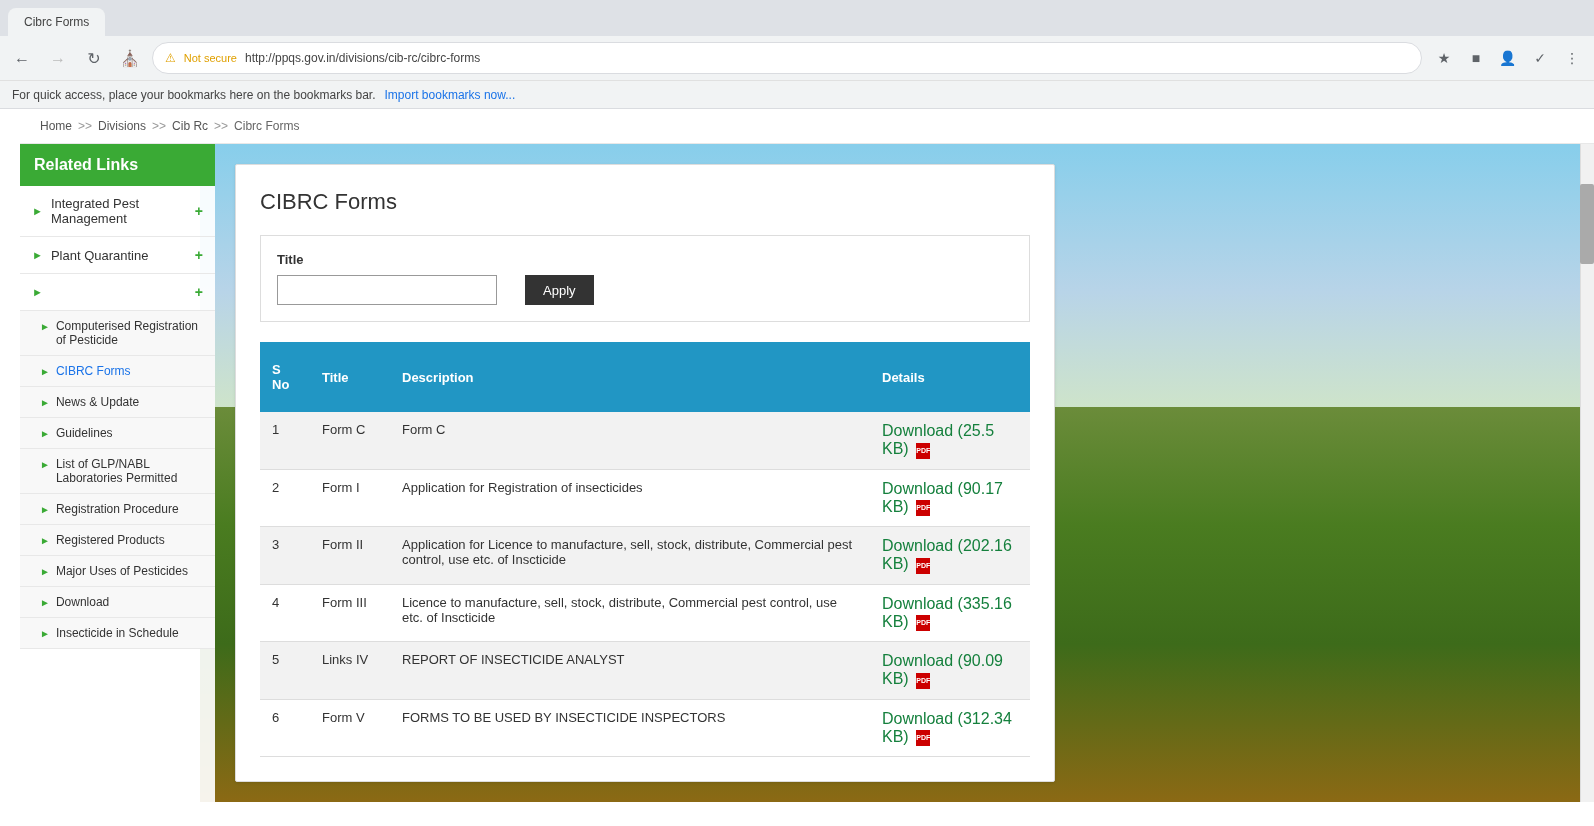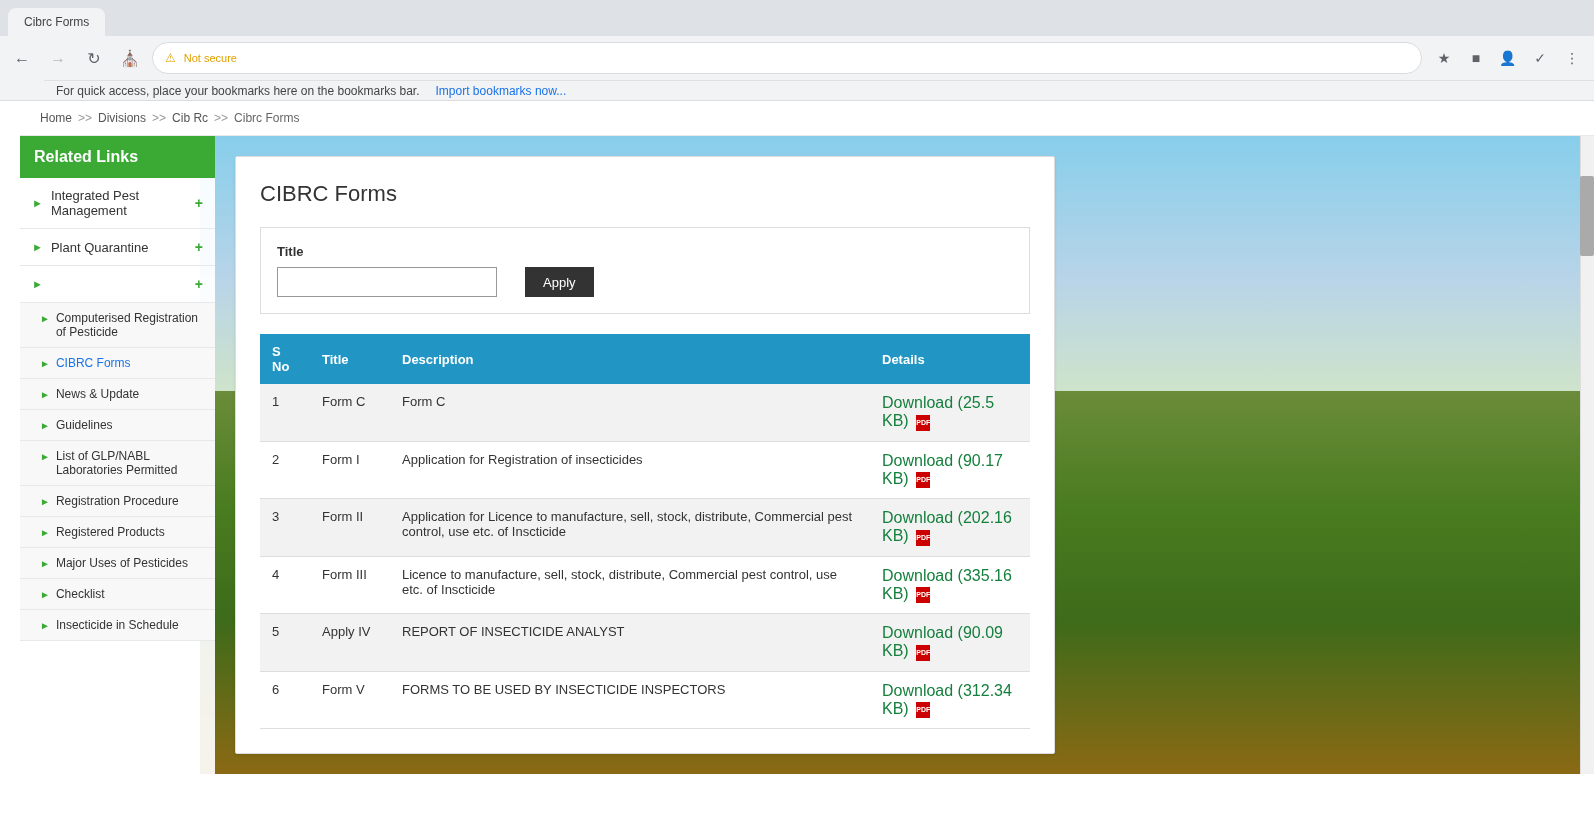--- a/index.html
+++ b/index.html
@@ -76,25 +76,24 @@
       display: flex; align-items: center; justify-content: center;
       color: #5f6368;
       font-size: 14px;
     }
     .bookmarks-bar {
       padding: 4px 12px;
       font-size: 12px;
       color: #444;
       border-top: 1px solid #e0e0e0;
       background: #f1f3f4;
-      height: 20px;
-      display: flex;
-      align-items: center;
-      gap: 16px;
-      margin-left: 44px;
+      height: 28px;
+      display: flex;
+      align-items: center;
+      gap: 9px;
     }
     .bookmarks-bar a { color: #1a73e8; text-decoration: none; }
 
     
     .page-content {
       display: flex;
       flex-direction: column;
       background: #fff;
       margin-left: 20px;
     }
@@ -252,21 +251,21 @@
     }
 
     
     .forms-table {
       width: 100%;
       border-collapse: collapse;
     }
     .forms-table th {
       background: #2196c4;
       color: #fff;
-      padding: 10px 12px;
+      padding: 20px 12px;
       text-align: left;
       font-size: 13px;
       font-weight: bold;
     }
     .forms-table td {
       padding: 10px 12px;
       border-bottom: 1px solid #ddd;
       vertical-align: top;
       font-size: 13px;
     }
@@ -326,20 +325,21 @@
     </div>
   </div>
   <div class="browser-toolbar">
     <button class="browser-nav-btn" title="Back">←</button>
     <button class="browser-nav-btn disabled" title="Forward">→</button>
     <button class="browser-nav-btn" title="Reload">↻</button>
     <button class="browser-nav-btn" title="Home">⛪</button>
     <div class="address-bar">
       <span class="lock-icon">⚠</span>
       <span class="not-secure">Not secure</span>
+      <span class="url">http://ppqs.gov.in/divisions/cib-rc/cibrc-forms</span>
     </div>
     <div class="browser-actions">
       <button class="browser-action-btn" title="Bookmark">★</button>
       <button class="browser-action-btn" title="Extensions">■</button>
       <button class="browser-action-btn" title="Profile">👤</button>
       <button class="browser-action-btn" title="Chrome Secure">✓</button>
       <button class="browser-action-btn" title="Menu">⋮</button>
     </div>
   </div>
   <div class="bookmarks-bar">
@@ -452,21 +452,21 @@
           <li class="sidebar-submenu-item">
             <div class="sidebar-submenu-link">
               <span class="sub-arrow">►</span>
               <span>Major Uses of Pesticides</span>
             </div>
           </li>
 
           <li class="sidebar-submenu-item">
             <div class="sidebar-submenu-link">
               <span class="sub-arrow">►</span>
-              <span>Checklist</span>
+              <span>Download</span>
             </div>
           </li>
 
           <li class="sidebar-submenu-item">
             <div class="sidebar-submenu-link">
               <span class="sub-arrow">►</span>
               <span>Insecticide in Schedule</span>
             </div>
           </li>
 
@@ -534,21 +534,21 @@
               <td>Form III</td>
               <td>Licence to manufacture, sell, stock, distribute, Commercial pest control, use etc. of Inscticide</td>
               <td>
                 <a href="#" class="download-link">Download (335.16 KB)</a>
                 <span class="pdf-icon">PDF</span>
               </td>
             </tr>
 
             <tr>
               <td>5</td>
-              <td>Apply IV</td>
+              <td>Links IV</td>
               <td>REPORT OF INSECTICIDE ANALYST</td>
               <td>
                 <a href="#" class="download-link">Download (90.09 KB)</a>
                 <span class="pdf-icon">PDF</span>
               </td>
             </tr>
 
             <tr>
               <td>6</td>
               <td>Form V</td>

